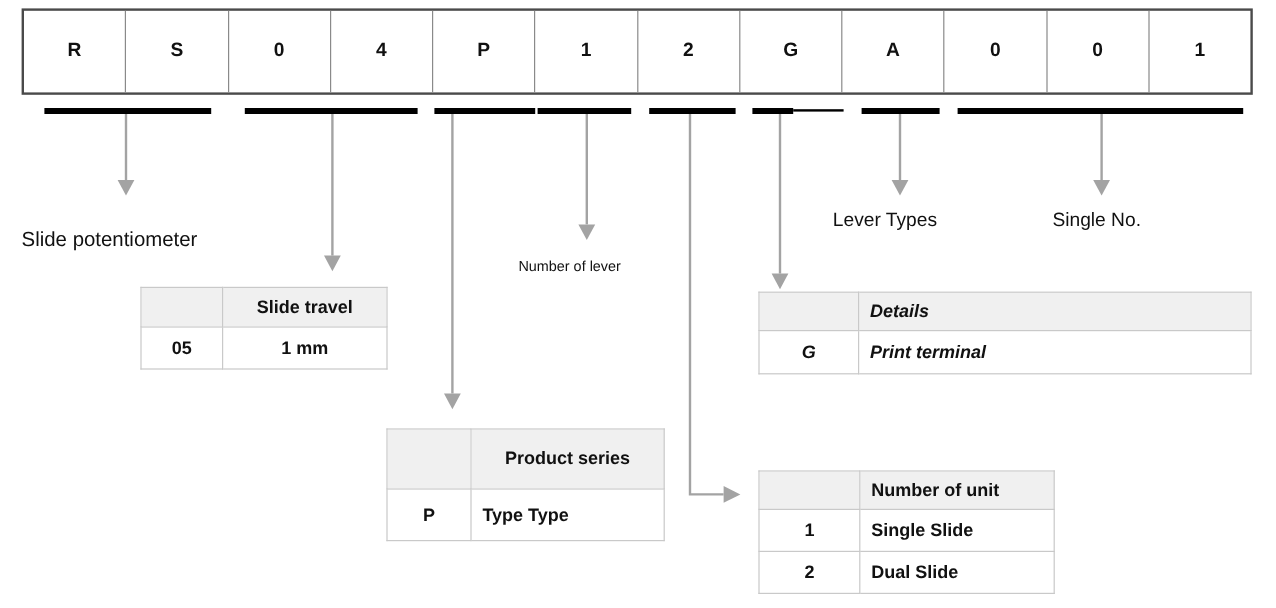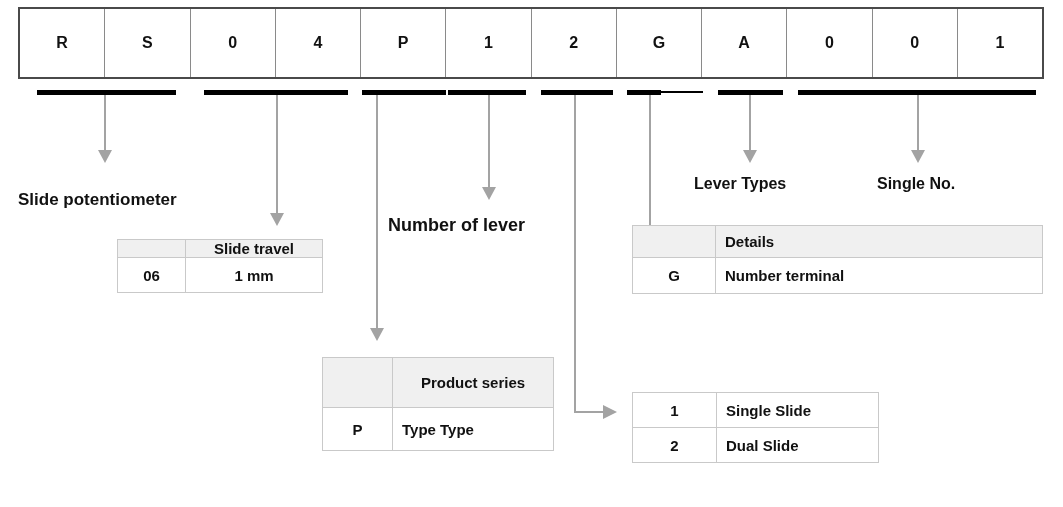--- a/index.html
+++ b/index.html
@@ -39,21 +39,21 @@
 
   
   .arrows { position: absolute; left: 0; top: 0; width: 1063px; height: 507px; }
   .arrows line, .arrows polyline { stroke: #a3a3a3; stroke-width: 2; fill: none; }
   .arrows polygon { fill: #a3a3a3; stroke: none; }
 
   
   .lbl {
     position: absolute;
     font-size: 16px;
-    font-weight: bold;
+    font-weight: normal;
     white-space: nowrap;
   }
 
   
   table.tbl {
     position: absolute;
     border-collapse: collapse;
     table-layout: fixed;
     font-family: "Liberation Sans", sans-serif;
     font-size: 15px;
@@ -130,36 +130,36 @@
       <line x1="750" y1="95" x2="750" y2="150"></line>
       <polygon points="743,150 757,150 750,163"></polygon>
     </g>
     <g>
       <line x1="918" y1="95" x2="918" y2="150"></line>
       <polygon points="911,150 925,150 918,163"></polygon>
     </g>
   </svg>
 
   <div class="lbl" style="left:18px;  top:190px; font-size:17px;text-align:right;">Slide potentiometer</div>
-  <div class="lbl" style="left:388px; top:215px; font-size:18px;">Number of lever</div>
+  <div class="lbl" style="left:432px; top:215px; font-size:12px;">Number of lever</div>
   <div class="lbl" style="left:694px; top:175px;">Lever Types</div>
   <div class="lbl" style="left:877px; top:175px;">Single No.</div>
 
   <table class="tbl" style="left:117px; top:239px;">
     <colgroup>
         <col style="width:68px">
         <col style="width:137px">
       </colgroup>
     <tbody>
-        <tr class="hdr" style="height:18px">
+        <tr class="hdr" style="height:33px">
       <td></td>
       <td>Slide travel</td>
     </tr>
     <tr style="height:35px">
-      <td>06</td>
+      <td>05</td>
       <td>1 mm</td>
     </tr>
   </tbody>
     </table>
 
   <table class="tbl" style="left:322px; top:357px;">
     <colgroup>
         <col style="width:70px">
         <col style="width:161px">
       </colgroup>
@@ -168,43 +168,47 @@
       <td></td>
       <td>Product series</td>
     </tr>
     <tr style="height:43px">
       <td>P</td>
       <td class="left">Type Type</td>
     </tr>
   </tbody>
     </table>
 
-  <table class="tbl" style="left:632px; top:225px;">
+  <table class="tbl" style="left:632px; top:243px;font-style:italic;">
     <colgroup>
         <col style="width:83px">
         <col style="width:327px">
       </colgroup>
     <tbody>
         <tr class="hdr" style="height:32px">
       <td></td>
       <td class="left">Details</td>
     </tr>
     <tr style="height:36px">
       <td>G</td>
-      <td class="left">Number terminal</td>
+      <td class="left">Print terminal</td>
     </tr>
   </tbody>
     </table>
 
   <table class="tbl" style="left:632px; top:392px;">
     <colgroup>
         <col style="width:84px">
         <col style="width:162px">
       </colgroup>
     <tbody>
+        <tr class="hdr" style="height:32px">
+      <td></td>
+      <td class="left">Number of unit</td>
+    </tr>
     <tr style="height:35px">
       <td>1</td>
       <td class="left">Single Slide</td>
     </tr>
     <tr style="height:35px">
       <td>2</td>
       <td class="left">Dual Slide</td>
     </tr>
   </tbody>
     </table>

